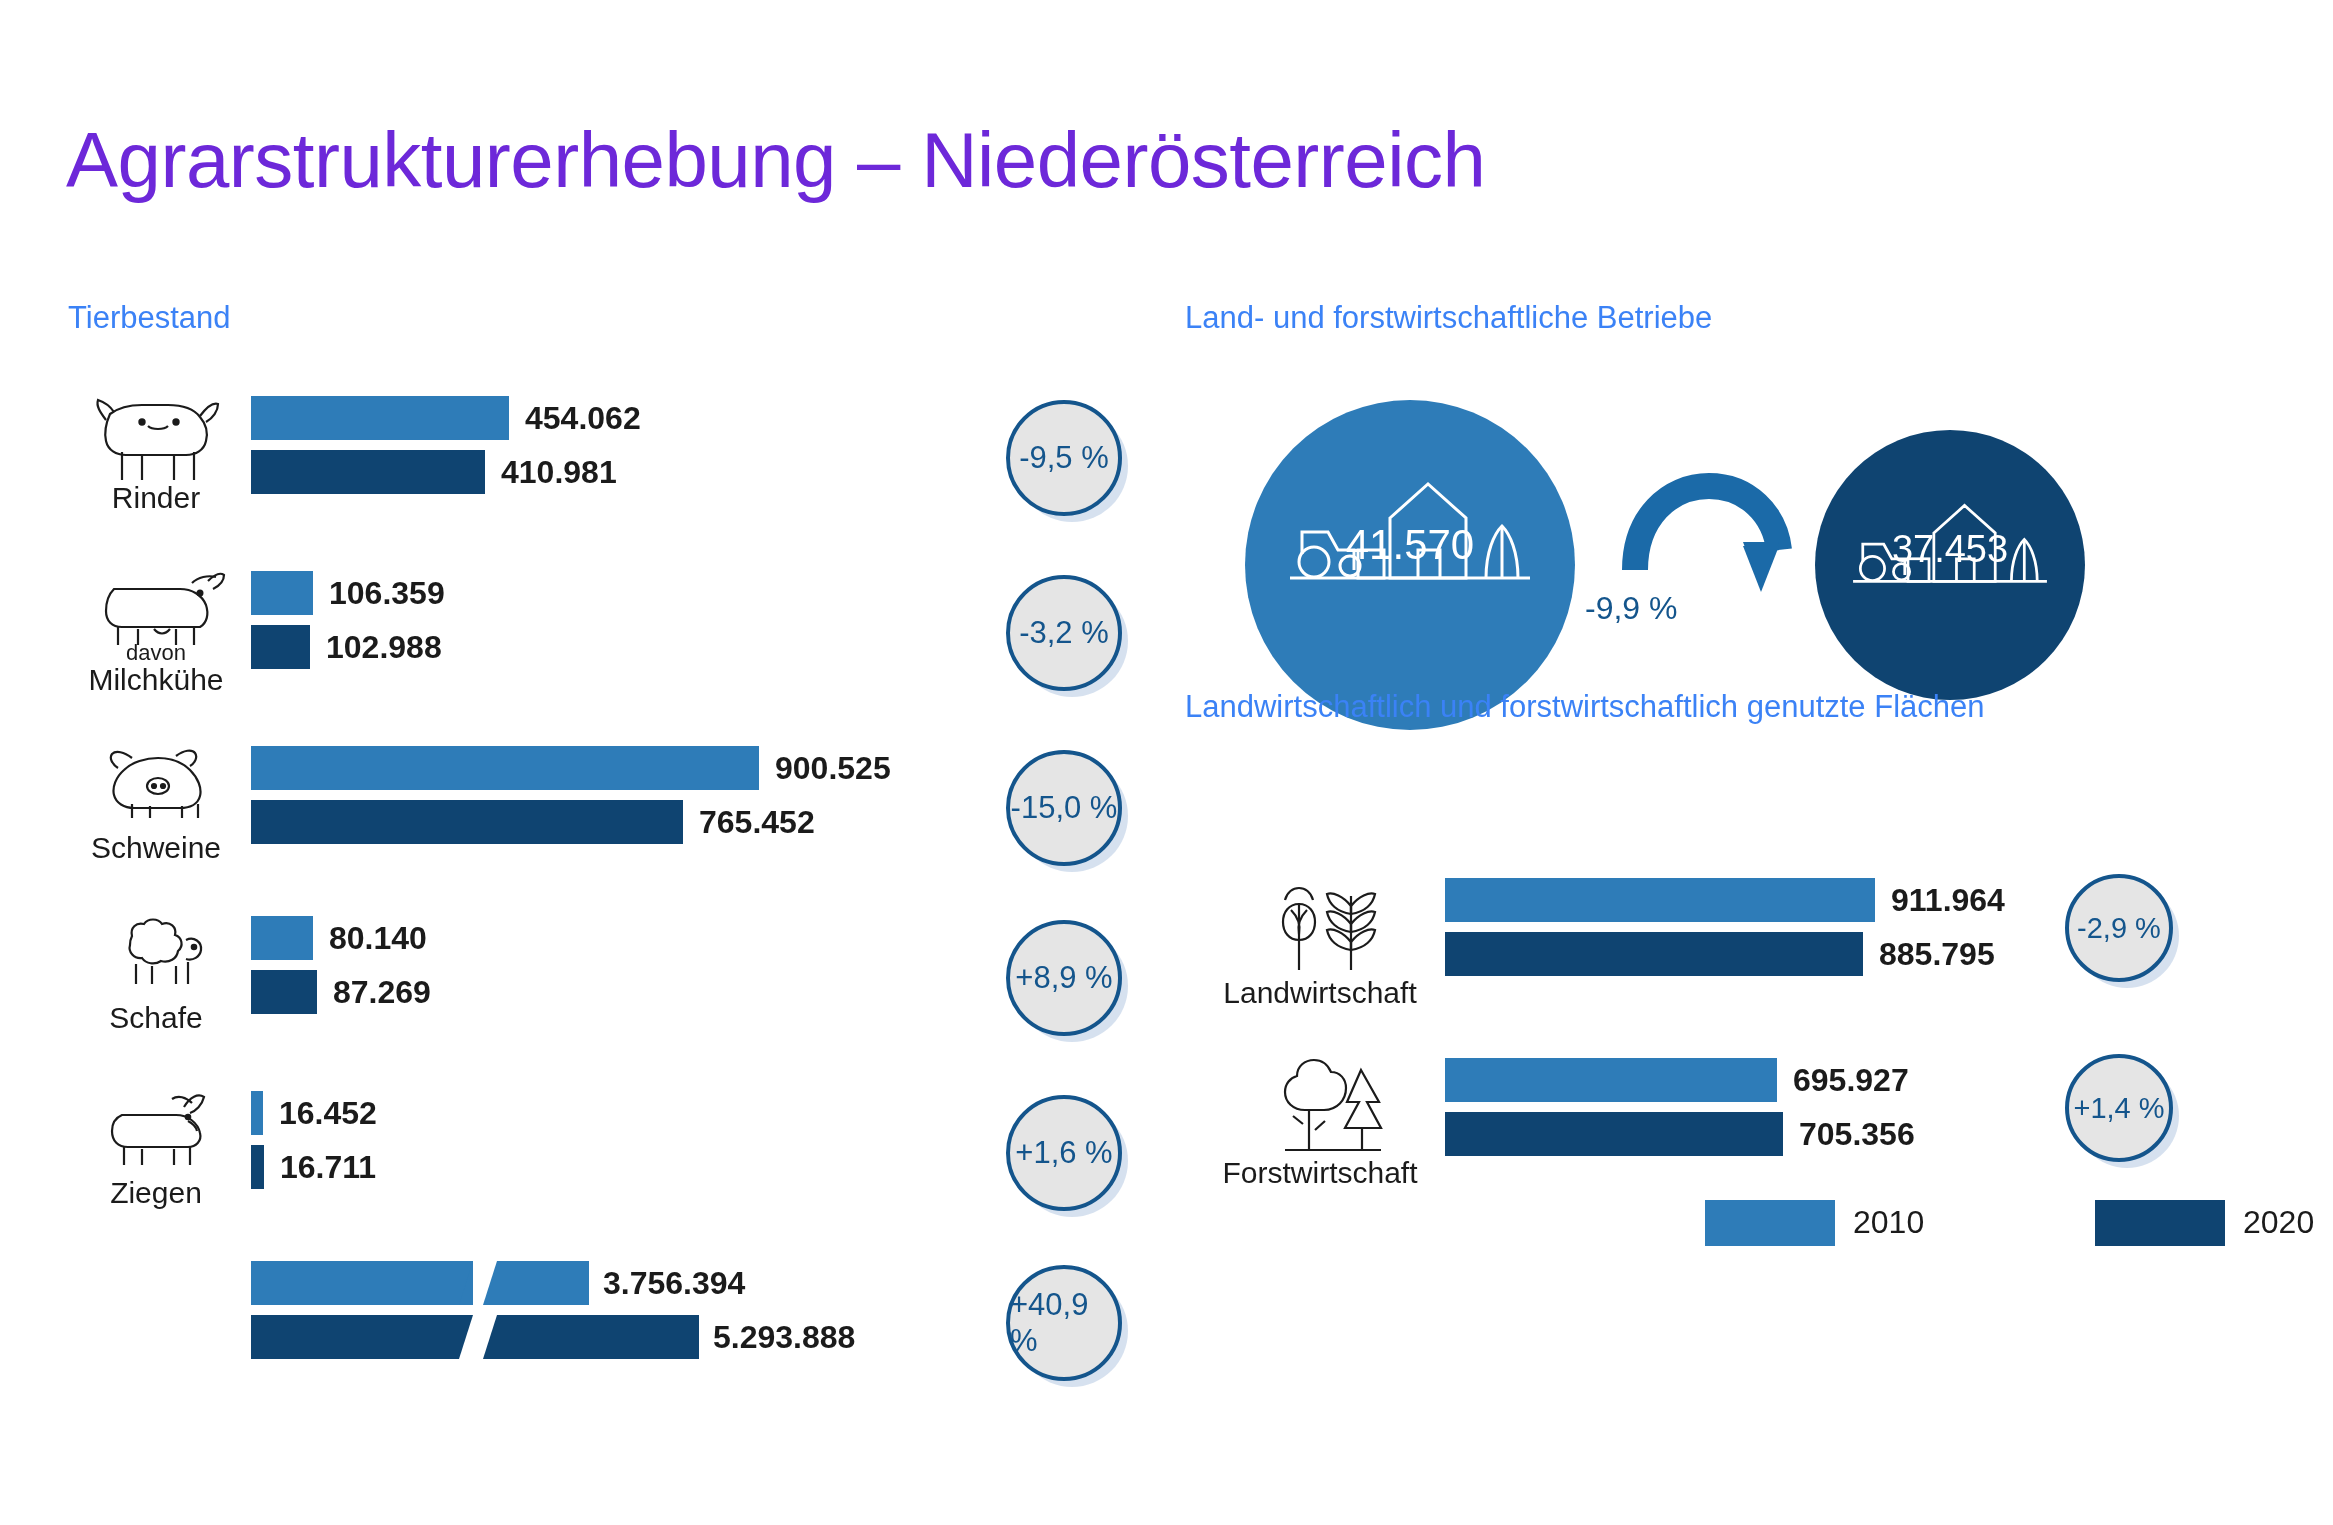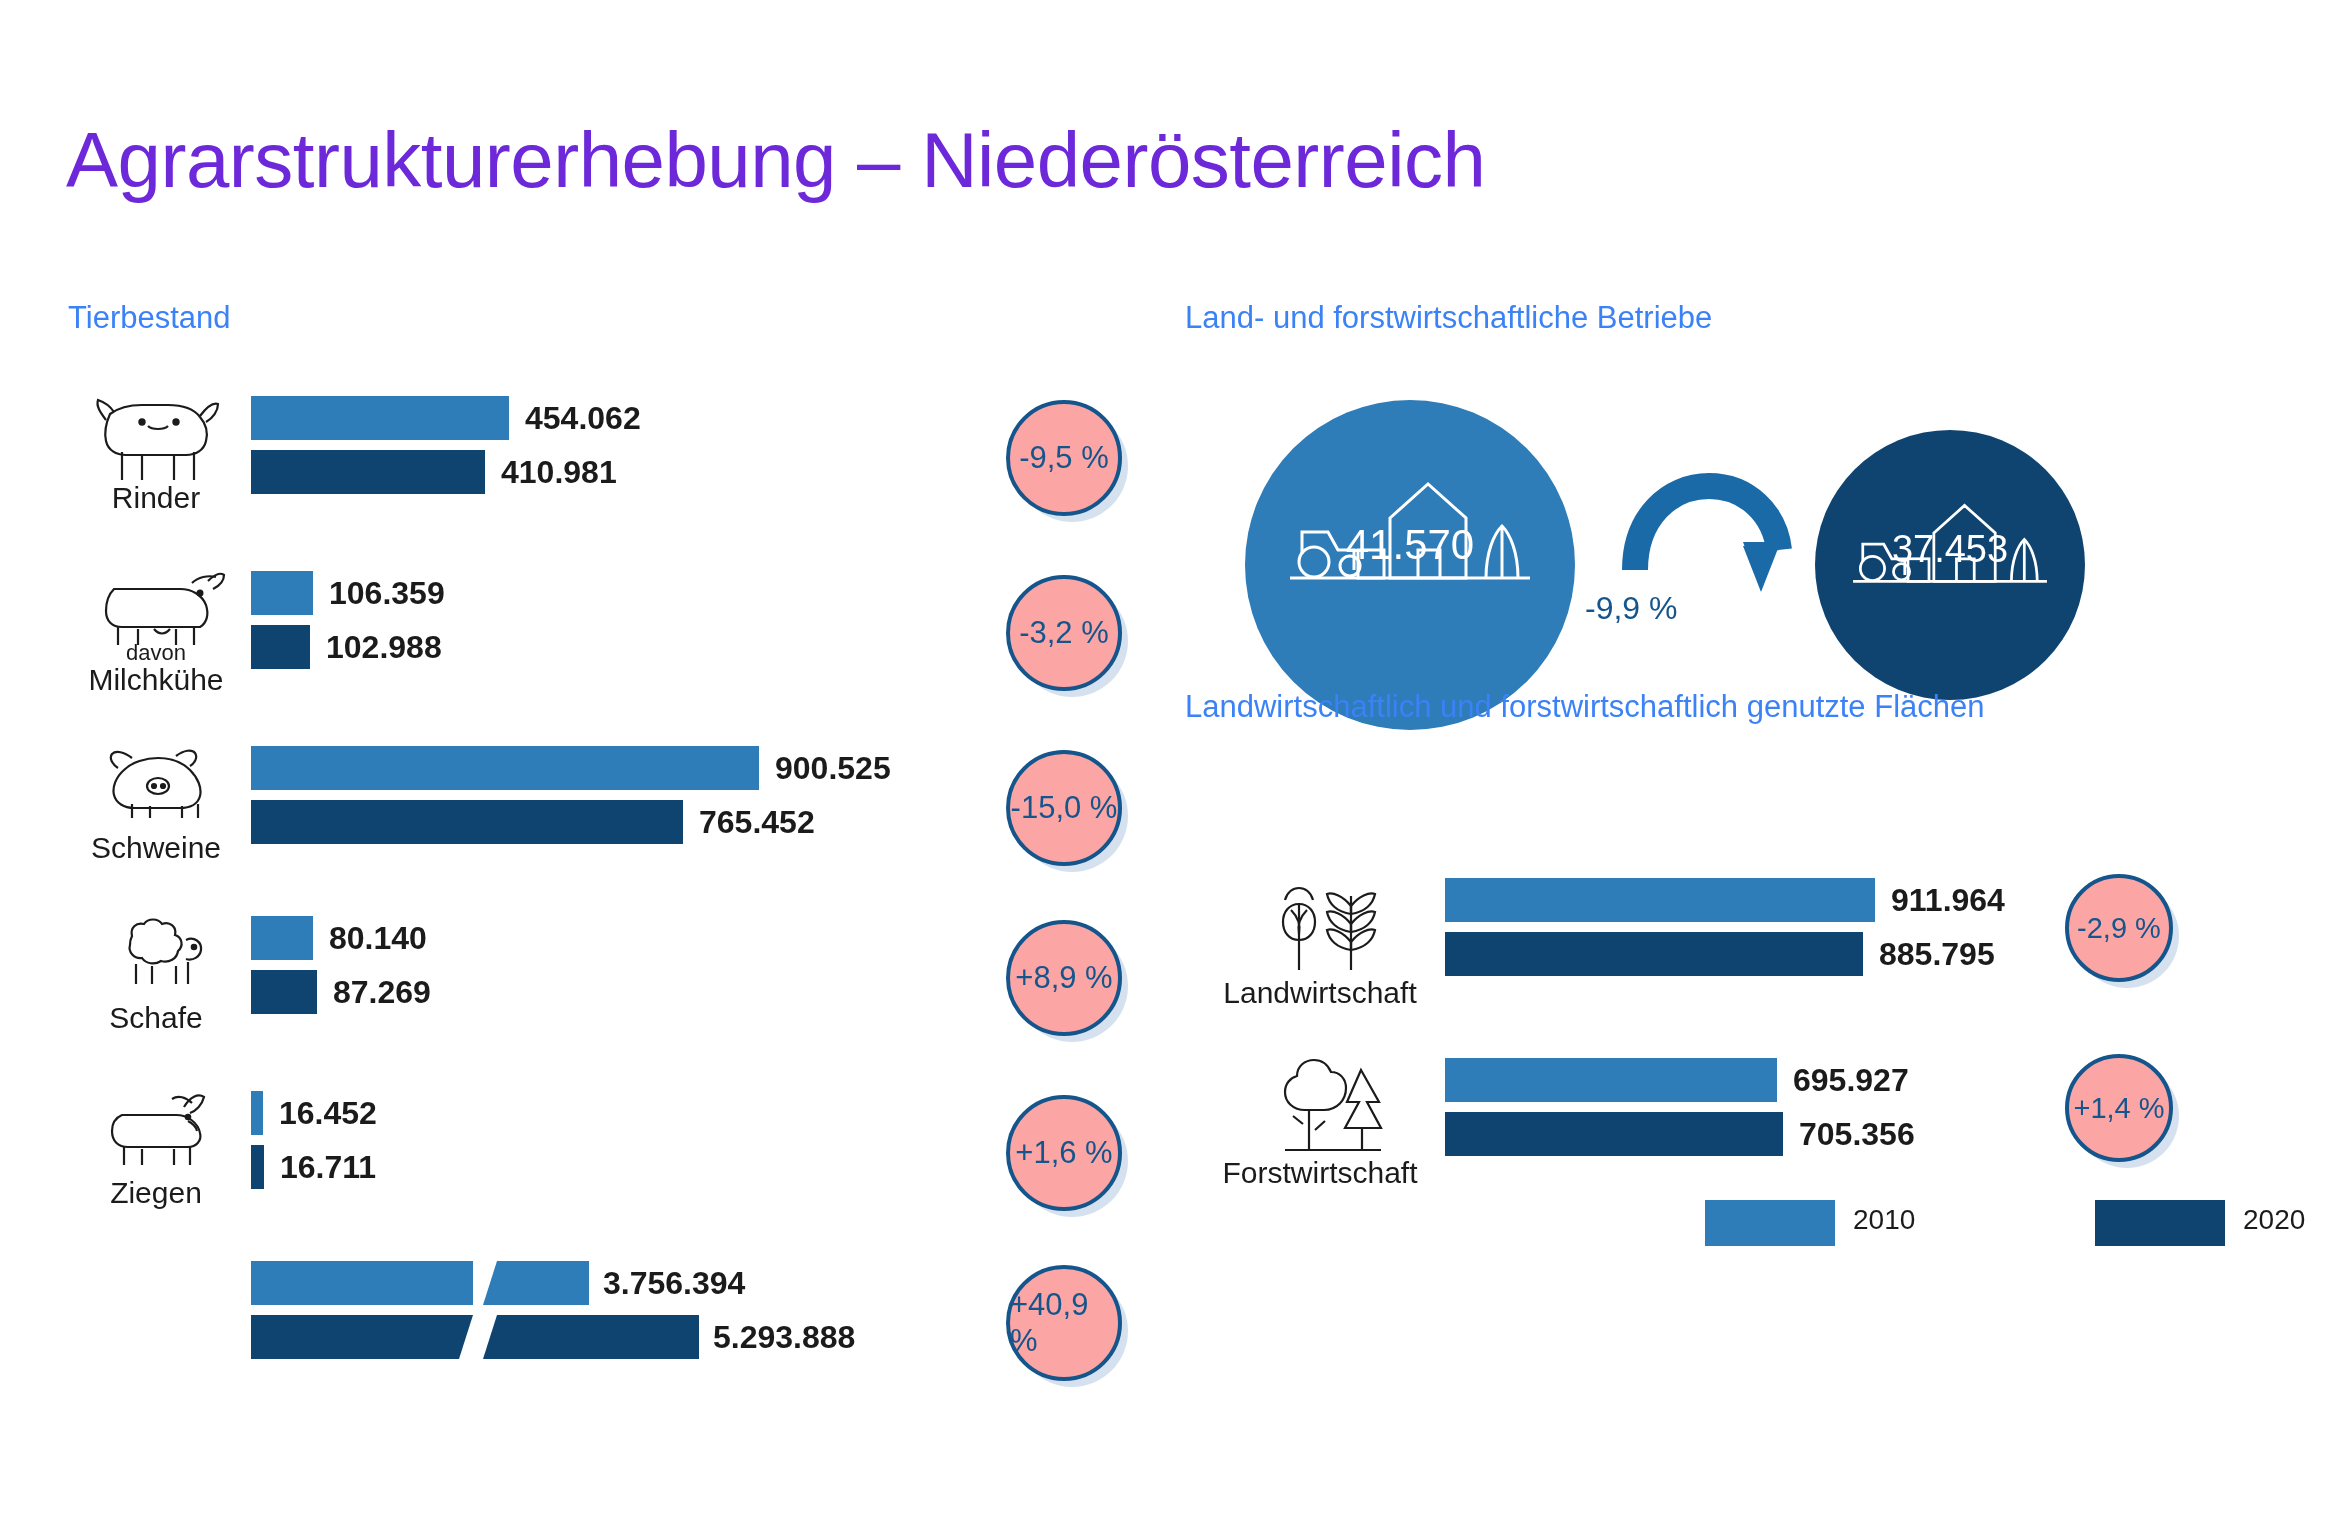--- a/index.html
+++ b/index.html
@@ -41,21 +41,21 @@
   .bar{height:44px;position:relative;margin-bottom:10px;}
   .bar .fill{height:44px;position:absolute;left:0;top:0;}
   .bar.b2010 .fill{background:#2e7cb8;}
   .bar.b2020 .fill{background:#0f4471;}
   .bar .val{
     position:absolute;top:4px;font-size:32px;color:#1b1b1b;white-space:nowrap;font-weight:bold;
   }
 
   .pct-circle{
     position:absolute;width:108px;height:108px;border-radius:50%;
-    border:4px solid #14558c;background:#fca5a5;
+    border:4px solid #14558c;background:#e5e5e5;
     display:flex;align-items:center;justify-content:center;
     font-size:31px;color:#14558c;
     box-shadow:8px 8px 0 -2px rgba(180,200,225,0.55);
   }
 
   
   #right{position:absolute;left:1185px;top:300px;width:1100px;}
   #right .sec-title.t1{position:absolute;left:0;top:0;white-space:nowrap;}
   #right .sec-title.t2{position:absolute;left:0;top:390px;width:1100px;line-height:1.12;}
 
@@ -78,21 +78,21 @@
   .area-icon{position:absolute;left:10px;top:0;width:220px;height:140px;}
   .area-icon svg{position:absolute;left:70px;top:0;}
   .area-label{
     position:absolute;left:0;top:106px;width:250px;text-align:center;
     font-size:30px;color:#1b1b1b;
   }
   .area-bars{position:absolute;left:260px;top:8px;}
 
   .legend{position:absolute;left:520px;top:900px;width:600px;height:50px;}
   .legend .sw{position:absolute;width:130px;height:46px;top:0;}
-  .legend .lb{position:absolute;top:4px;font-size:28px;color:#1b1b1b;}
+  .legend .lb{position:absolute;top:4px;font-size:32px;color:#1b1b1b;}
 </style>
 </head>
 <body>
 
 <div class="page">
 
   <div class="title">Agrarstrukturerhebung – Niederösterreich</div>
 
   <div id="left">
     <div class="sec-title">Tierbestand</div>

